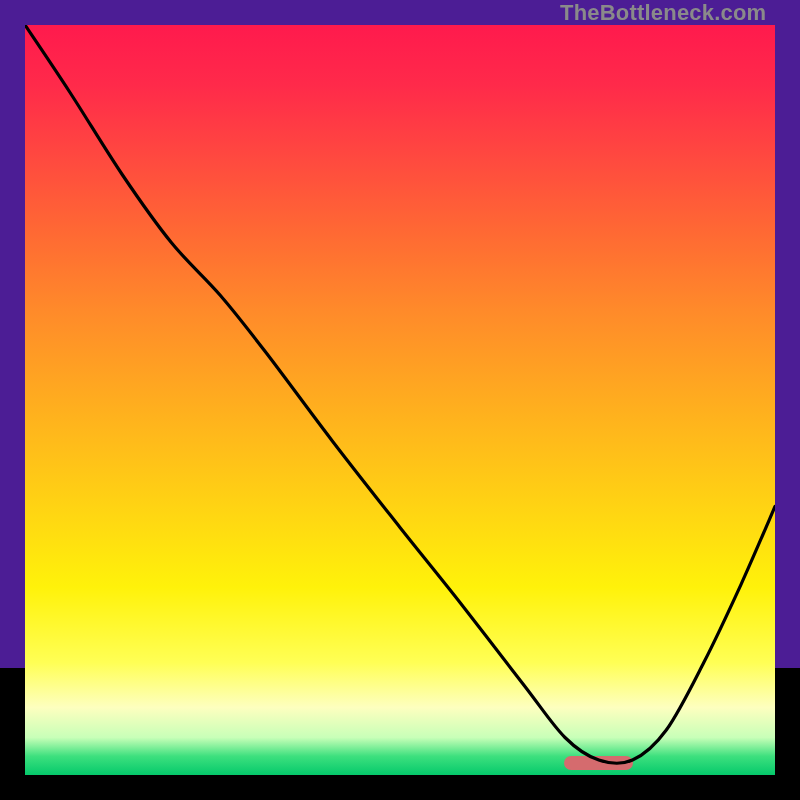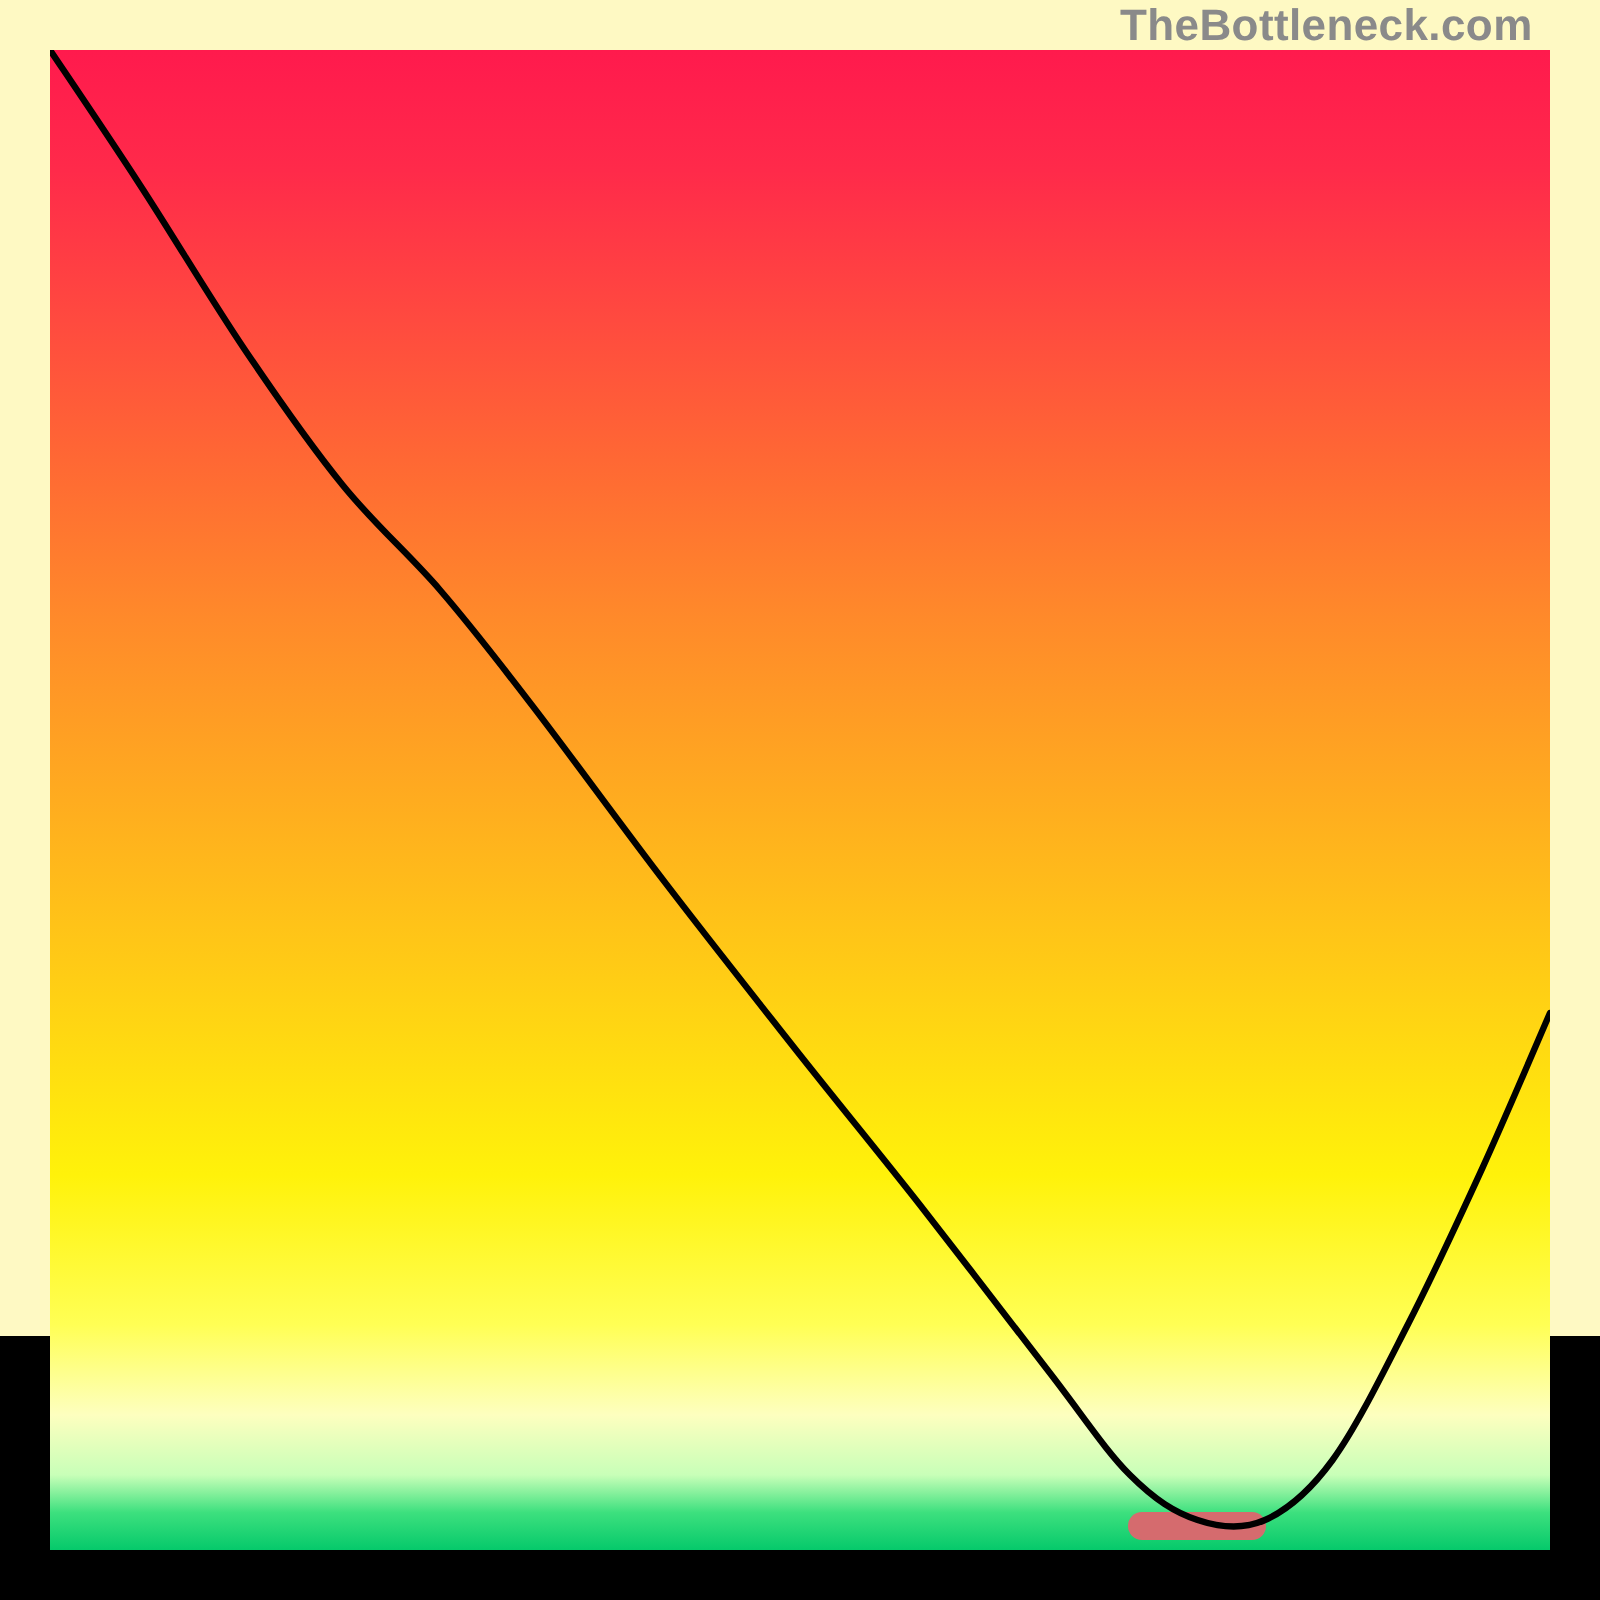--- a/index.html
+++ b/index.html
@@ -9,21 +9,21 @@
     height: 800px;
     background: #000;
     font-family: Arial, Helvetica, sans-serif;
   }
   .frame {
     position: absolute;
     left: 0;
     top: 0;
     width: 800px;
     height: 668px;
-    background: #fef9c3;
+    background: #4c1d95;
   }
   .plot-area {
     position: absolute;
     left: 25px;
     top: 25px;
     width: 750px;
     height: 750px;
     overflow: hidden;
   }
   .gradient {

